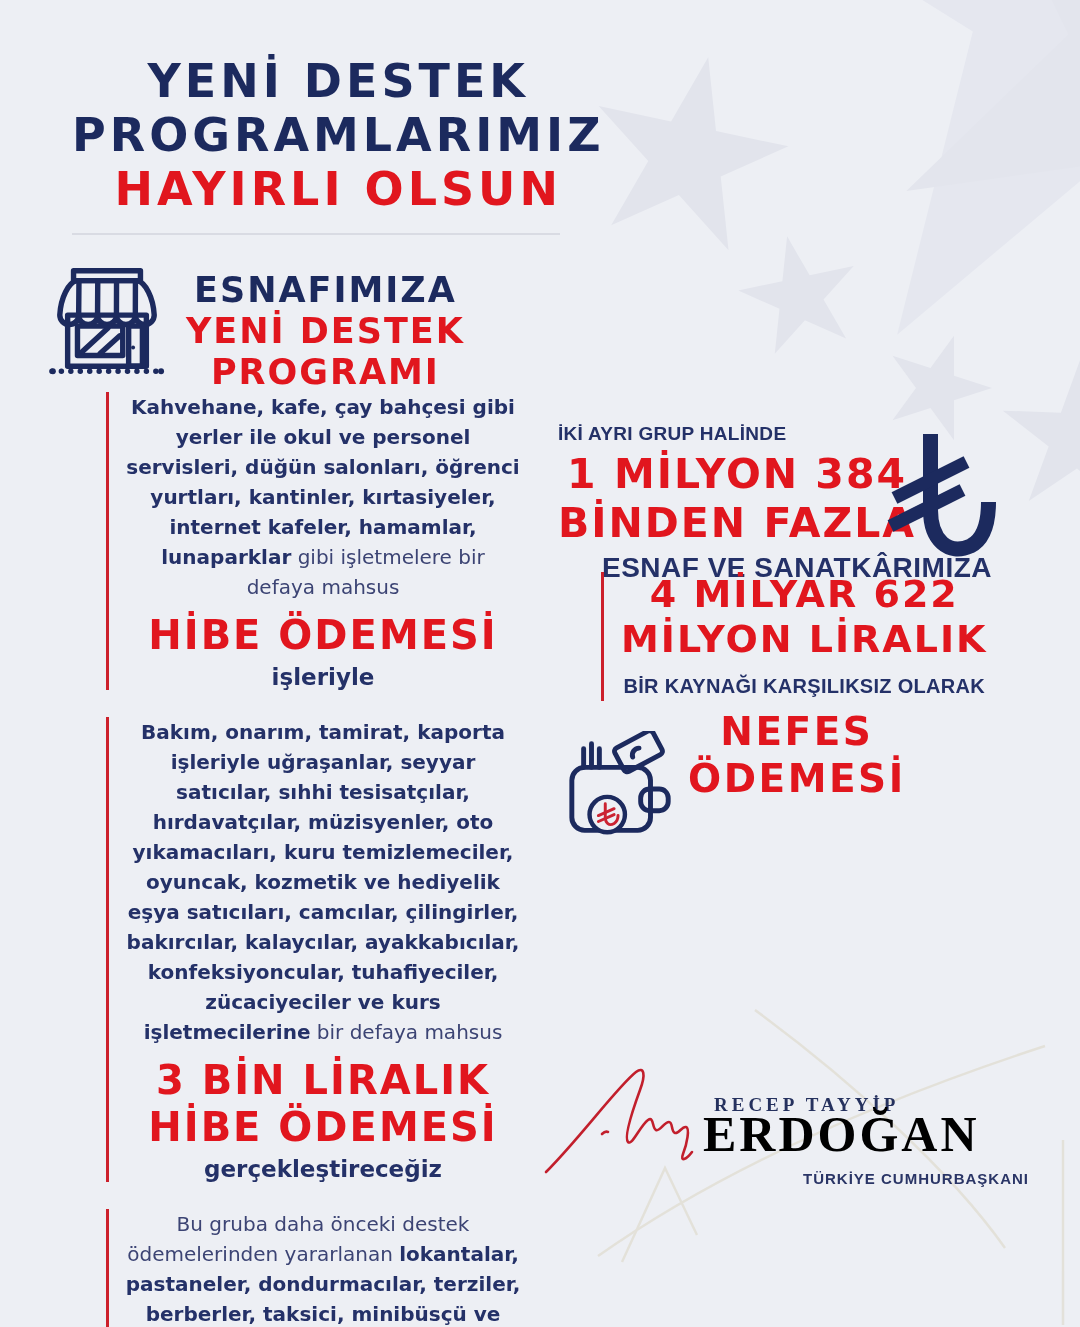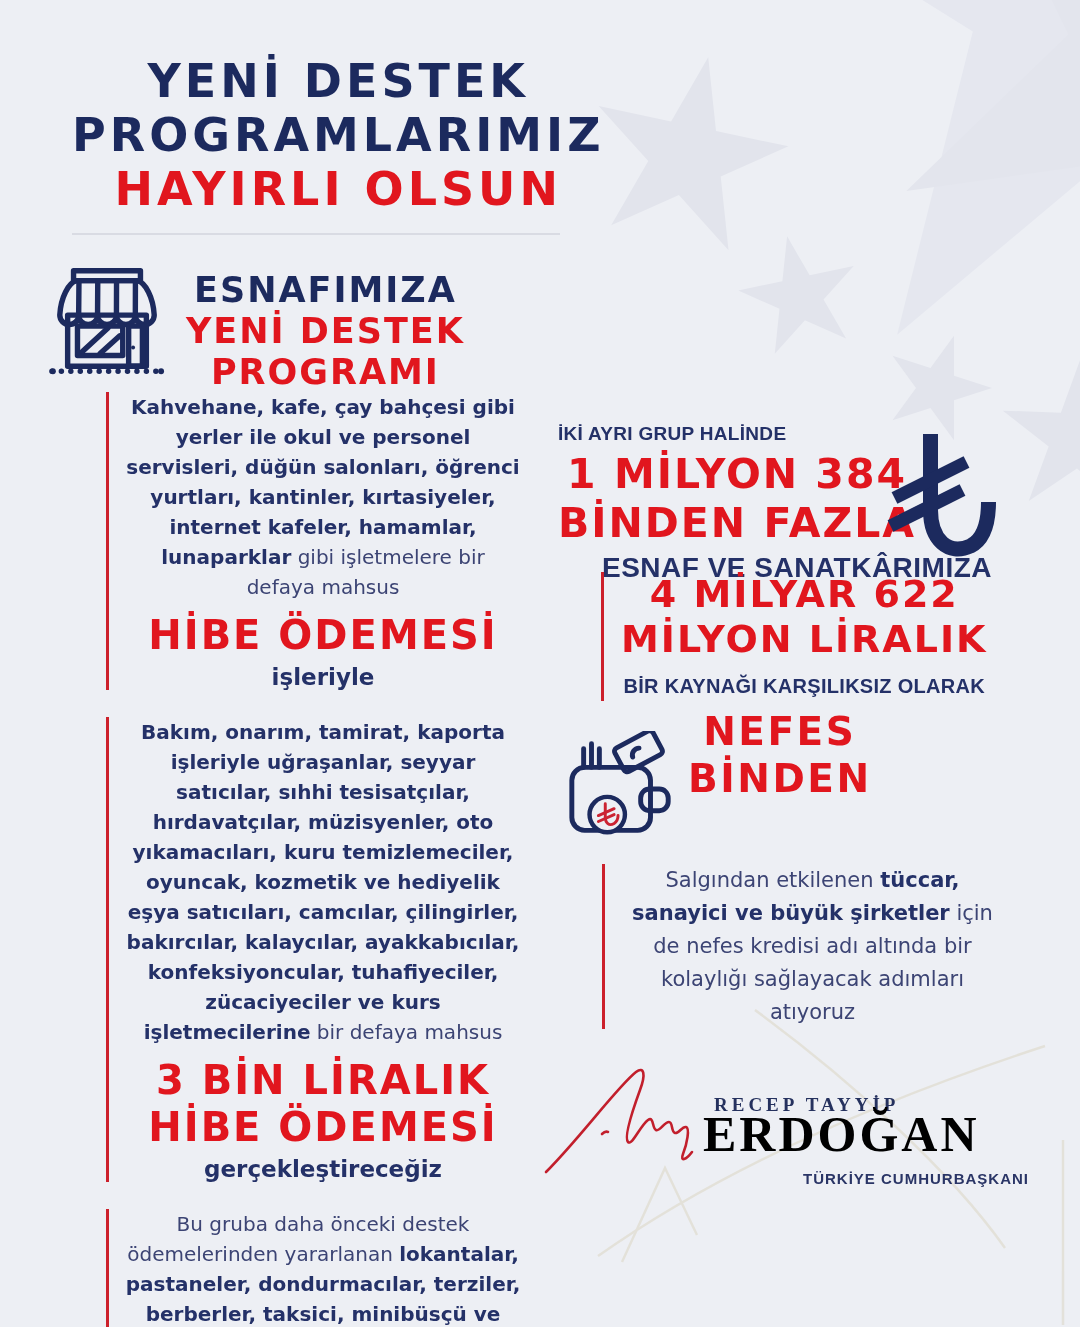--- a/index.html
+++ b/index.html
@@ -194,24 +194,21 @@
     <circle cx="46" cy="84" r="18" fill="#EDEFF4" stroke="#1C2A5E" stroke-width="4.5"></circle>
     <g stroke="#CB2332" stroke-width="3" fill="none" stroke-linecap="round">
       <path d="M44 73 V86 C44 93 48 96 53 93 C56 91 57 88 57 85"></path>
       <path d="M37 85 L53 78"></path>
       <path d="M37 91 L53 84"></path>
     </g>
   </svg>
 
   <div class="nefes-title">
     <div>NEFES</div>
-    <div>BİNDEN</div>
-  </div>
-  <div class="nefes-para">
-    <span class="pr">Salgından etkilenen </span><span class="pb">tüccar, sanayici ve büyük şirketler</span><span class="pr"> için de nefes kredisi adı altında bir kolaylığı sağlayacak adımları atıyoruz</span>
+    <div>ÖDEMESİ</div>
   </div>
 
   <svg class="sig-scribble" width="200" height="125" viewBox="0 0 200 125">
     <g stroke="#C21F2C" stroke-width="2.6" fill="none" stroke-linecap="round" stroke-linejoin="round">
       <path d="M6 112 C40 78 78 26 96 12 C104 6 106 14 100 30 C92 52 84 78 88 82
                C92 86 100 66 108 60 C114 56 112 68 116 70 C120 72 124 62 129 62
                C133 62 131 72 135 73 C139 74 142 66 146 67 C150 68 147 84 143 94
                C140 102 146 100 152 92"></path>
       <path d="M62 74 C64 72 66 71 68 72"></path>
     </g>

